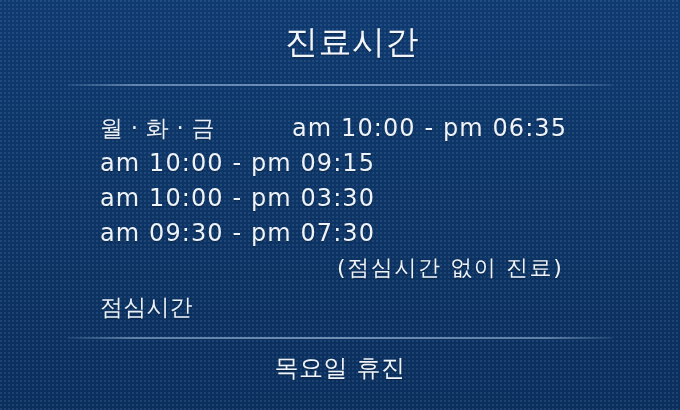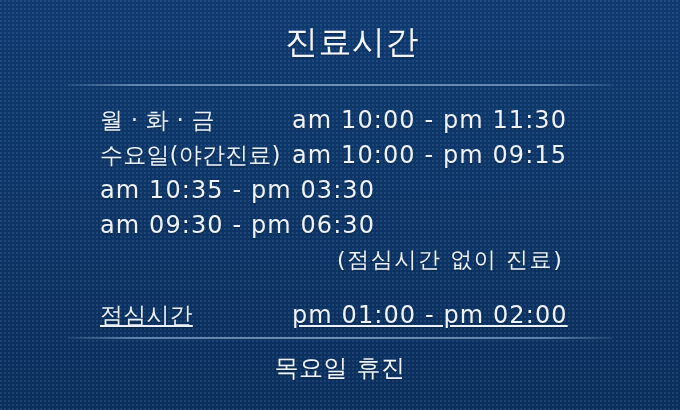--- a/index.html
+++ b/index.html
@@ -52,30 +52,30 @@
         rgba(158,188,220,0.55) 88%,
         rgba(150,180,215,0.10) 100%);
   }
   .divider.top    { top: 84px; }
   .divider.bottom { top: 337px; }
 
   
   .hours {
     position: absolute;
     left: 100px;
-    top: 104px;
+    top: 112px;
     width: 500px;
   }
 
   .row {
     display: flex;
     align-items: baseline;
     height: 35px;
   }
-  .row.lunch { margin-top: 20px; text-decoration: underline; }
+  .row.lunch { margin-top: 4px; }
 
   .row .label {
     flex: 0 0 192px;
     font-size: 23px;
     line-height: 32px;
     letter-spacing: 0.2px;
     color: #e9f0f8;
     white-space: nowrap;
     text-shadow: 0 1px 2px rgba(0,0,0,0.34);
   }
@@ -116,44 +116,42 @@
 <div class="screen">
 
   <div class="title">진료시간</div>
 
   <div class="divider top"></div>
 
   <div class="hours">
 
     <div class="row">
       <div class="label">월 · 화 · 금</div>
-      <div class="time">am 10:00 - pm 11:30</div>
+      <div class="time">am 10:00 - pm 06:35</div>
     </div>
 
     <div class="row">
-      <div class="label">수요일(야간진료)</div>
       <div class="time">am 10:00 - pm 09:15</div>
     </div>
 
     <div class="row">
-      <div class="time">am 10:35 - pm 03:30</div>
+      <div class="time">am 10:00 - pm 03:30</div>
     </div>
 
     <div class="row">
-      <div class="time">am 09:30 - pm 06:30</div>
+      <div class="time">am 09:30 - pm 07:30</div>
     </div>
 
     <div class="row">
       <div class="label"></div>
       <div class="time note">(점심시간 없이 진료)</div>
     </div>
 
     <div class="row lunch">
       <div class="label">점심시간</div>
-      <div class="time">pm 01:00 - pm 02:00</div>
     </div>
 
   </div>
 
   <div class="divider bottom"></div>
 
   <div class="footer">목요일 휴진</div>
 
 </div>
 

